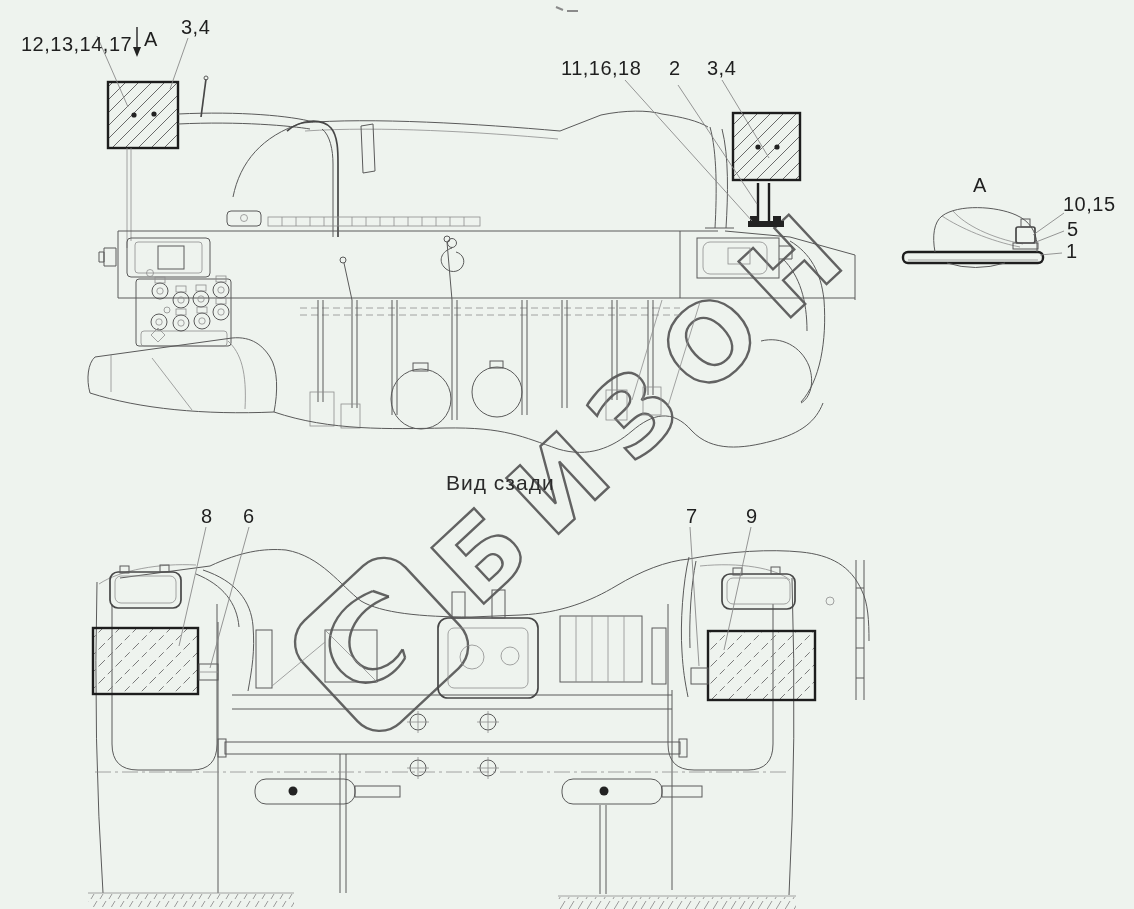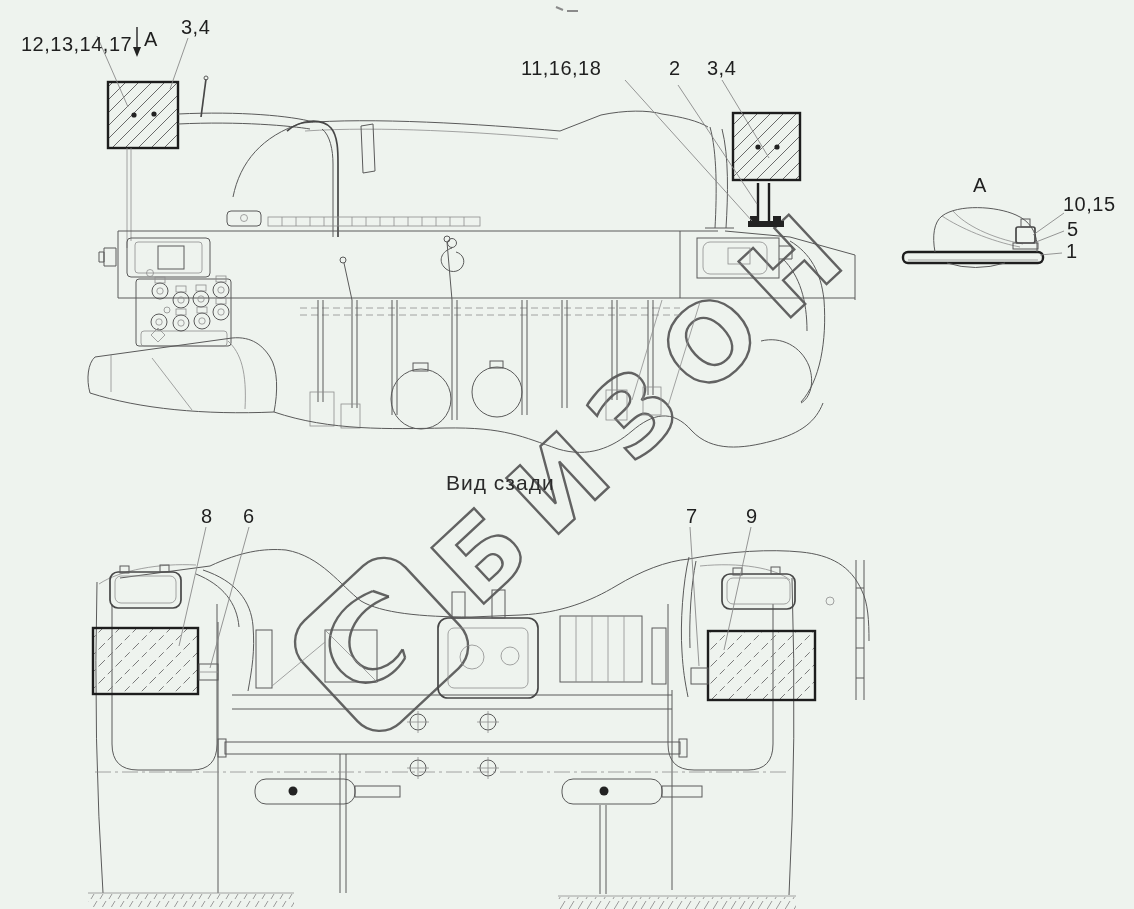--- a/index.html
+++ b/index.html
@@ -280,21 +280,21 @@
     <g>
       <path class="ln2" d="M137,27 V48"></path>
       <polygon points="133,47 141,47 137,57" class="dark"></polygon>
     </g>
   </g>
 </svg>
 
 <div class="label" style="left:21px;top:34px">12,13,14,17</div>
 <div class="label" style="left:144px;top:29px">A</div>
 <div class="label" style="left:181px;top:17px">3,4</div>
-<div class="label" style="left:521px;top:58px">11,16,18</div>
+<div class="label" style="left:561px;top:58px">11,16,18</div>
 <div class="label" style="left:669px;top:58px">2</div>
 <div class="label" style="left:707px;top:58px">3,4</div>
 <div class="label" style="left:973px;top:175px">A</div>
 <div class="label" style="left:1063px;top:194px">10,15</div>
 <div class="label" style="left:1067px;top:219px">5</div>
 <div class="label" style="left:1066px;top:241px">1</div>
 <div class="label caption" style="left:446px;top:472px">Вид сзади</div>
 <div class="label" style="left:201px;top:506px">8</div>
 <div class="label" style="left:243px;top:506px">6</div>
 <div class="label" style="left:686px;top:506px">7</div>

